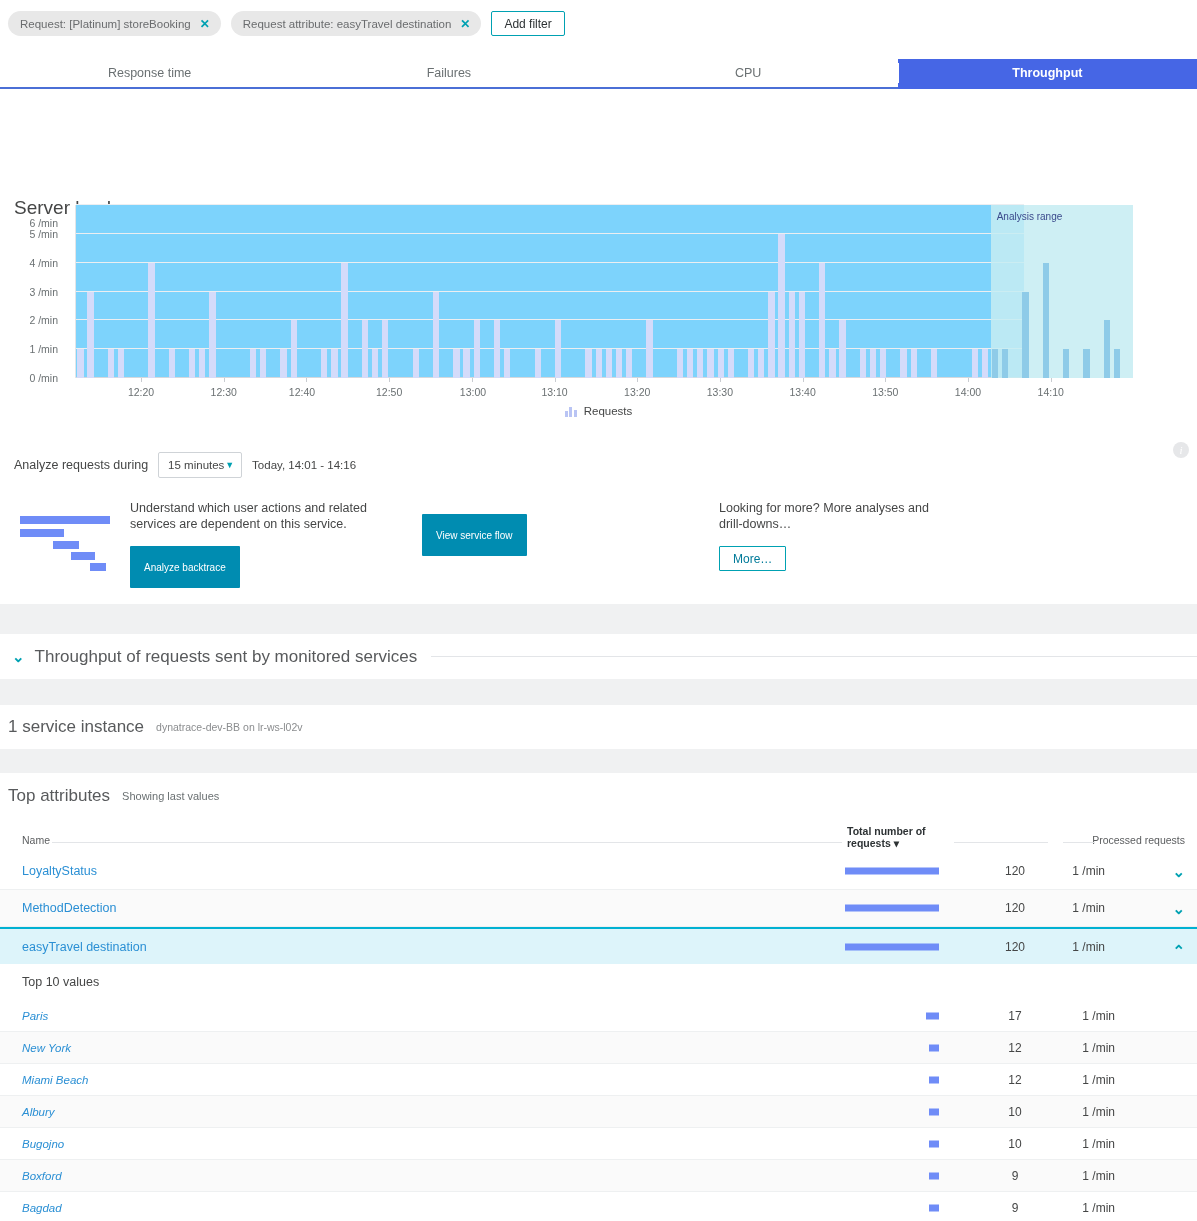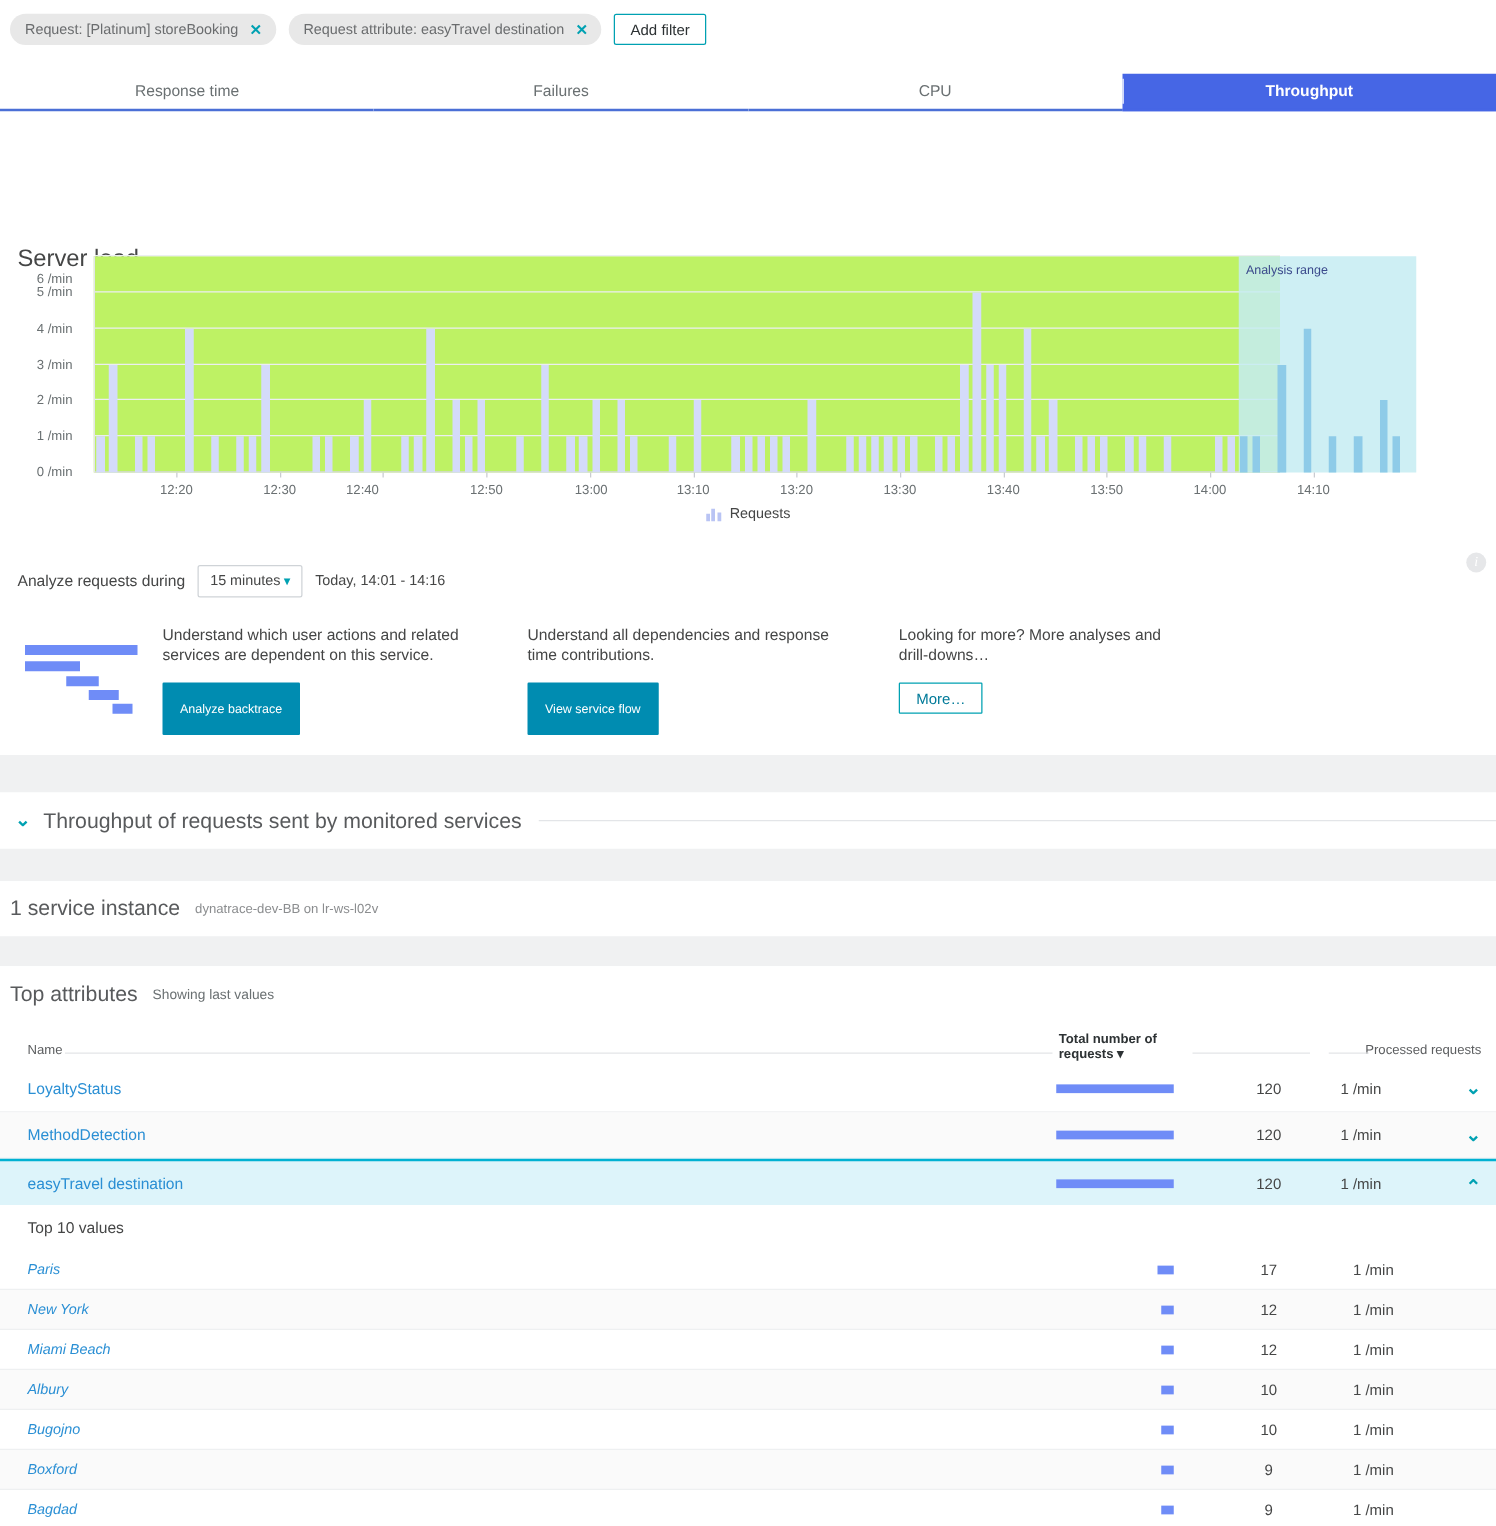--- a/index.html
+++ b/index.html
@@ -49,21 +49,21 @@
   }
 
   .chart-wrap { position: absolute; left: 0; top: 200px; width: 1197px; height: 190px; }
   .y-labels { position: absolute; left: 0; top: 0; width: 66px; height: 178px; }
   .y-lab {
     position: absolute; right: 8px; font-size: 10.5px; color: #6a7072;
     transform: translateY(-50%); white-space: nowrap;
   }
   .plot {
     position: absolute; left: 75px; top: 5px; width: 949px; height: 173px;
-    background: #bef264; border-left: 1px solid #e3e5e8;
+    background: #7dd3fc; border-left: 1px solid #e3e5e8;
   }
   .gridline { position: absolute; left: 0; width: 100%; height: 1px; background: #eceef1; }
   .gridline.base { background: #d5d8dc; }
   .analysis-range {
     position: absolute; top: 0; height: 173px;
     background: #c5ecf2; opacity: .85;
   }
   .analysis-label {
     position: absolute; font-size: 10px; color: #3b4a8c; white-space: nowrap;
   }
@@ -268,21 +268,21 @@
       <div class="bar hl" style="left: 1007.4px; width: 6.30135px; height: 28.8333px;"></div>
       <div class="bar hl" style="left: 1027.73px; width: 6.30135px; height: 57.6667px;"></div>
       <div class="bar hl" style="left: 1037.89px; width: 6.30135px; height: 28.8333px;"></div>
     </div>
   <div class="x-ticks" id="xTicks">
       <div class="x-tickmark" style="left: 66.0625px;"></div>
       <div class="x-tick" style="left: 66.0625px;">12:20</div>
       <div class="x-tickmark" style="left: 148.756px;"></div>
       <div class="x-tick" style="left: 148.756px;">12:30</div>
       <div class="x-tickmark" style="left: 231.45px;"></div>
-      <div class="x-tick" style="left: 215px;">12:40</div>
+      <div class="x-tick" style="left: 227px;">12:40</div>
       <div class="x-tickmark" style="left: 314.143px;"></div>
       <div class="x-tick" style="left: 314.143px;">12:50</div>
       <div class="x-tickmark" style="left: 396.837px;"></div>
       <div class="x-tick" style="left: 398px;">13:00</div>
       <div class="x-tickmark" style="left: 479.531px;"></div>
       <div class="x-tick" style="left: 479.531px;">13:10</div>
       <div class="x-tickmark" style="left: 562.224px;"></div>
       <div class="x-tick" style="left: 562.224px;">13:20</div>
       <div class="x-tickmark" style="left: 644.918px;"></div>
       <div class="x-tick" style="left: 644.918px;">13:30</div>
@@ -324,21 +324,20 @@
     <i style="left:51px;top:44px; width:24px"></i>
     <i style="left:70px;top:55px; width:16px"></i>
   </div>
 
   <div class="card" style="left:130px;">
     <div class="card-text">Understand which user actions and related services are dependent on this service.</div>
     <button class="btn-primary">Analyze backtrace</button>
   </div>
 
   <div class="card" style="left:422px;">
-    <div class="card-text">Understand all dependencies and response time contributions.</div>
     <button class="btn-primary">View service flow</button>
   </div>
 
   <div class="card" style="left:719px;">
     <div class="card-text" style="max-width:218px">Looking for more? More analyses and drill-downs…</div>
     <button class="btn-outline">More…</button>
   </div>
 </div>
 
 <div class="band" style="top:604px;height:30px;"></div>

